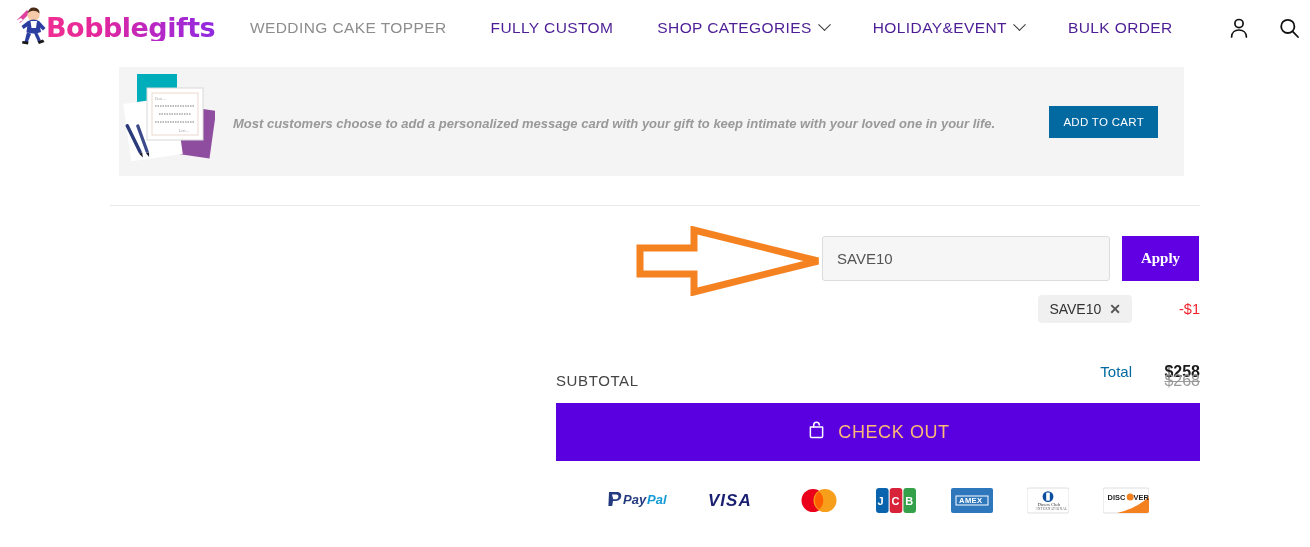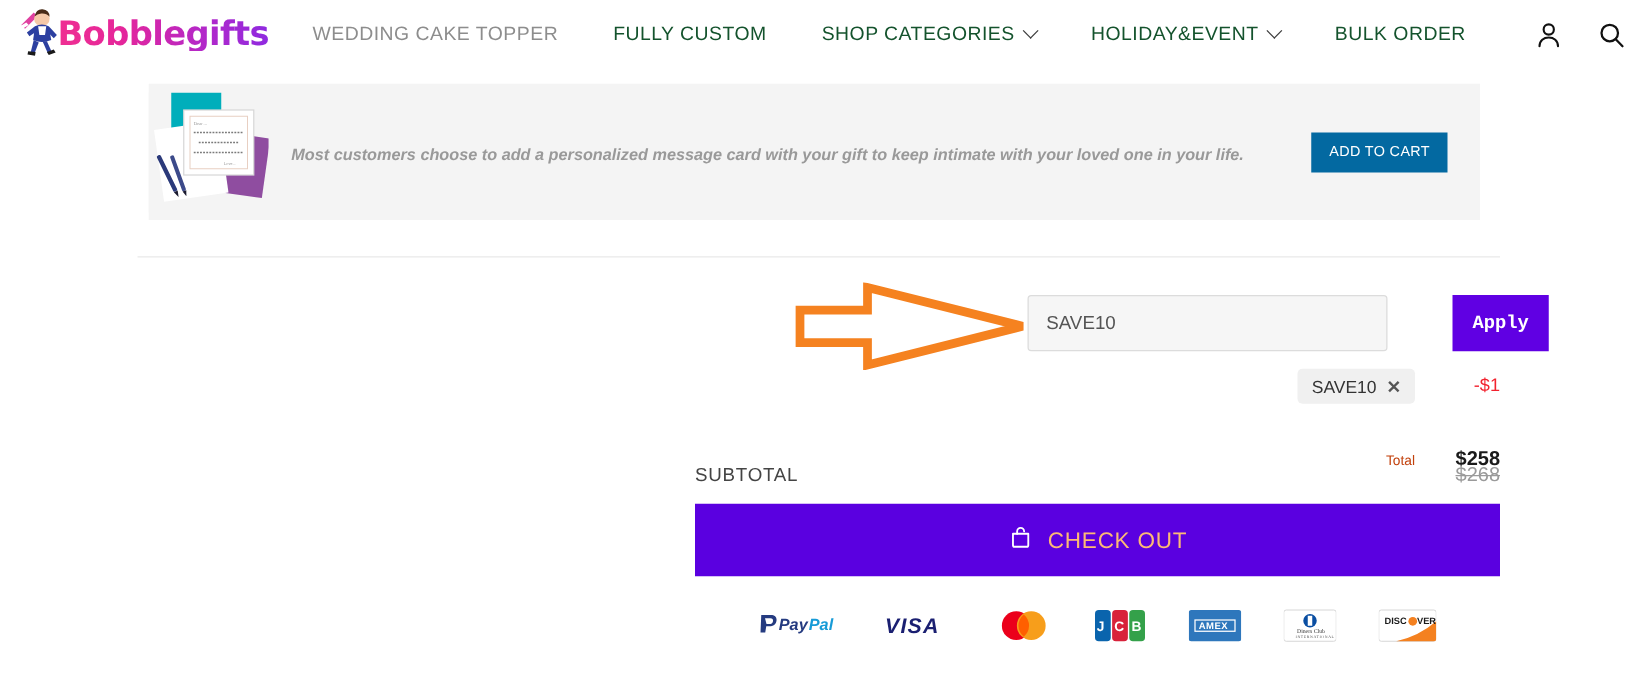--- a/index.html
+++ b/index.html
@@ -44,21 +44,21 @@
   .nav {
     display: flex;
     align-items: center;
     gap: 0px;
     margin-left: 24px;
     flex: 1 1 auto;
   }
   .nav-item {
     font-size: 15.5px;
     letter-spacing: 0.4px;
-    color: #14532d;
+    color: #4c1d95;
     padding: 6px 22px;
     white-space: nowrap;
     display: flex;
     align-items: center;
     gap: 8px;
     cursor: pointer;
   }
   .nav-item.muted { color: #8d8d8d; }
   .caret {
     display: inline-block;
@@ -167,22 +167,21 @@
   .apply-btn {
     position: absolute;
     left: 1122px; top: 0px;
     width: 77px; height: 45px;
     background: #6000e3;
     color: #ffffff;
     border: none;
     font-size: 15px;
     font-weight: bold;
     cursor: pointer;
-    font-family: Liberation Mono, monospace;
-    margin-left: 40px;
+    font-family: Liberation Serif, serif;
   }
 
   
   .applied-row {
     position: absolute;
     left: 0; top: 295px;
     width: 1310px;
     display: flex;
     justify-content: flex-end;
     align-items: center;
@@ -215,21 +214,21 @@
   
   .total-row {
     position: absolute;
     left: 0; top: 338px;
     width: 1310px;
     display: flex;
     justify-content: flex-end;
     align-items: baseline;
     padding-right: 110px;
   }
-  .total-label { font-size: 11px; color: #c2410c; margin-top: 25px; }
+  .total-label { font-size: 15px; color: #0369a1; margin-top: 25px; }
   .total-value {
     font-size: 16px;
     font-weight: bold;
     color: #1a1a1a;
     width: 68px;
     text-align: right;
   }
   .subtotal-row {
     position: absolute;
     left: 556px; top: 372px;

